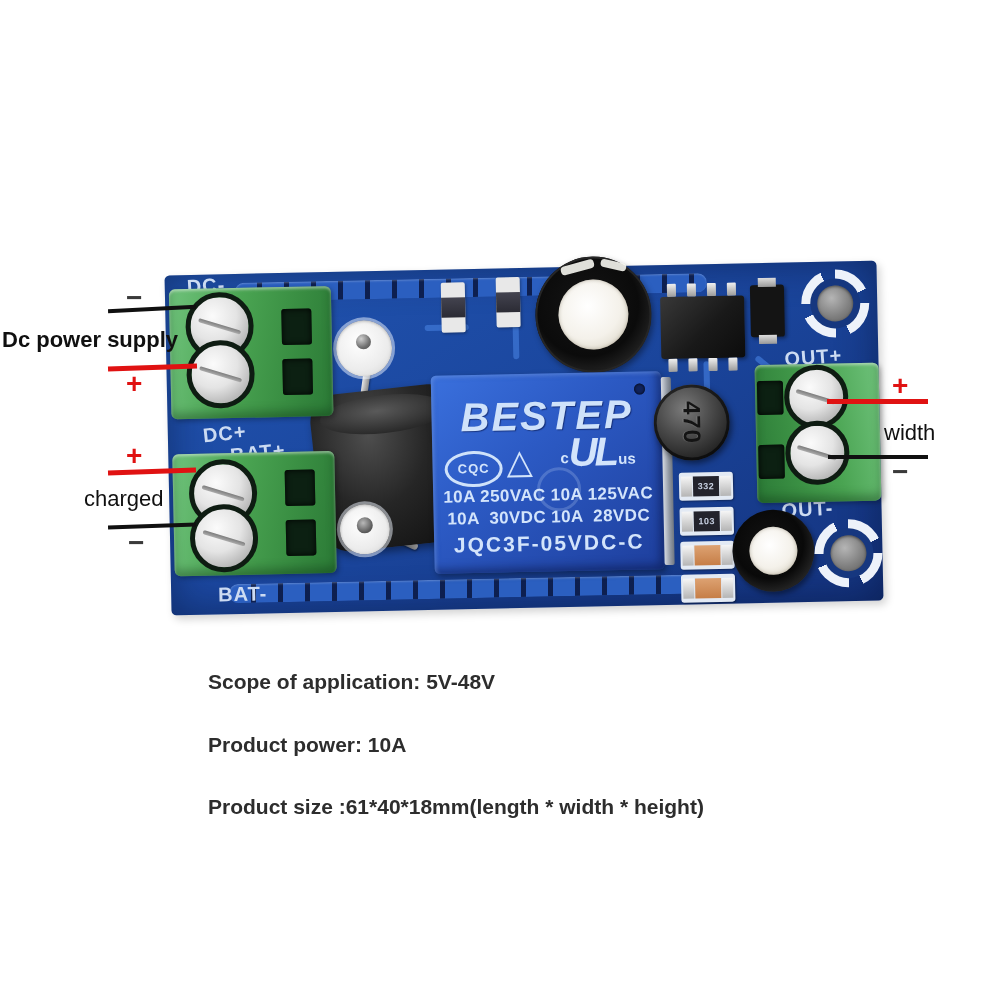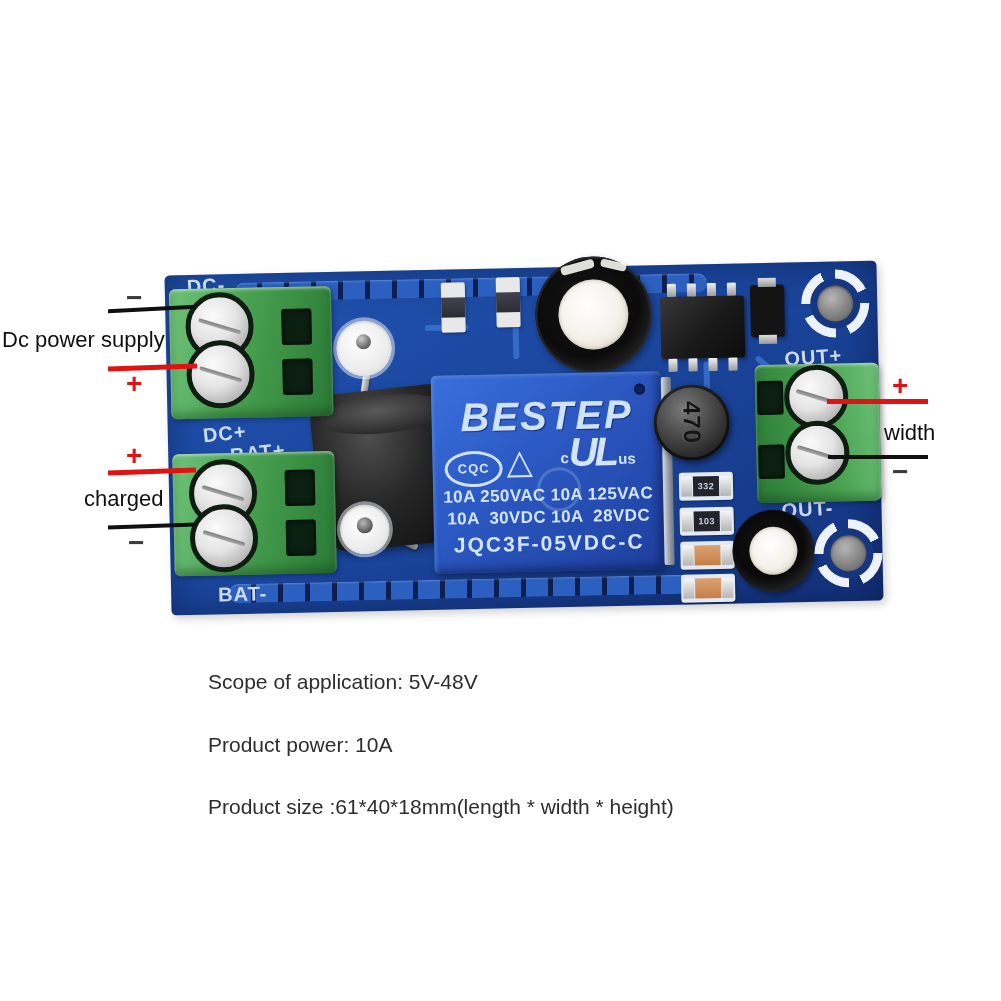--- a/index.html
+++ b/index.html
@@ -122,21 +122,21 @@
   #hole-br{left:644px;top:258px;width:68px;height:68px;}
 
   
   .aline{height:4px;background:#101010;}
   .aline.red{background:#e01212;height:5px;}
   .mark{font-size:28px;font-weight:700;line-height:30px;color:#3a3a3a;}
   .mark.plus{color:#e01212;}
   .alabel{font-size:22px;color:#101010;white-space:nowrap;}
 
   
-  .spec{font-size:21px;color:#2d2d2d;margin:0;white-space:nowrap;}
+  .spec{font-size:21px;color:#2d2d2d;margin:0;white-space:nowrap;font-weight:bold;}
 </style>
 </head>
 <body>
 
 <div id="stage">
 
 
   <div class="abs" id="board">
 
     <svg class="abs" id="traces" width="712" height="340" viewBox="0 0 712 340">
@@ -287,21 +287,21 @@
           <div class="slotline"></div>
         </div>
       <div class="screw" style="left:29px;top:57px;width:54px;height:54px;">
           <div class="slotline"></div>
         </div>
     </div>
   </div>
 
   <div class="abs mark" style="left:126px;top:283px;">−</div>
   <div class="abs aline" style="left:108px;top:307px;width:88px;transform:rotate(-3deg);"></div>
-  <div class="abs alabel" style="left:2px;top:327px;">Dc power supply</div>
+  <div class="abs alabel" style="left:2px;top:327px;font-weight:bold;">Dc power supply</div>
   <div class="abs aline red" style="left:108px;top:365px;width:89px;transform:rotate(-2deg);"></div>
   <div class="abs mark plus" style="left:126px;top:369px;">+</div>
 
   <div class="abs mark plus" style="left:126px;top:441px;">+</div>
   <div class="abs aline red" style="left:108px;top:469px;width:88px;transform:rotate(-2deg);"></div>
   <div class="abs alabel" style="left:84px;top:486px;">charged</div>
   <div class="abs aline" style="left:108px;top:524px;width:88px;transform:rotate(-2deg);"></div>
   <div class="abs mark" style="left:128px;top:528px;">−</div>
 
   <div class="abs mark plus" style="left:892px;top:371px;">+</div>

